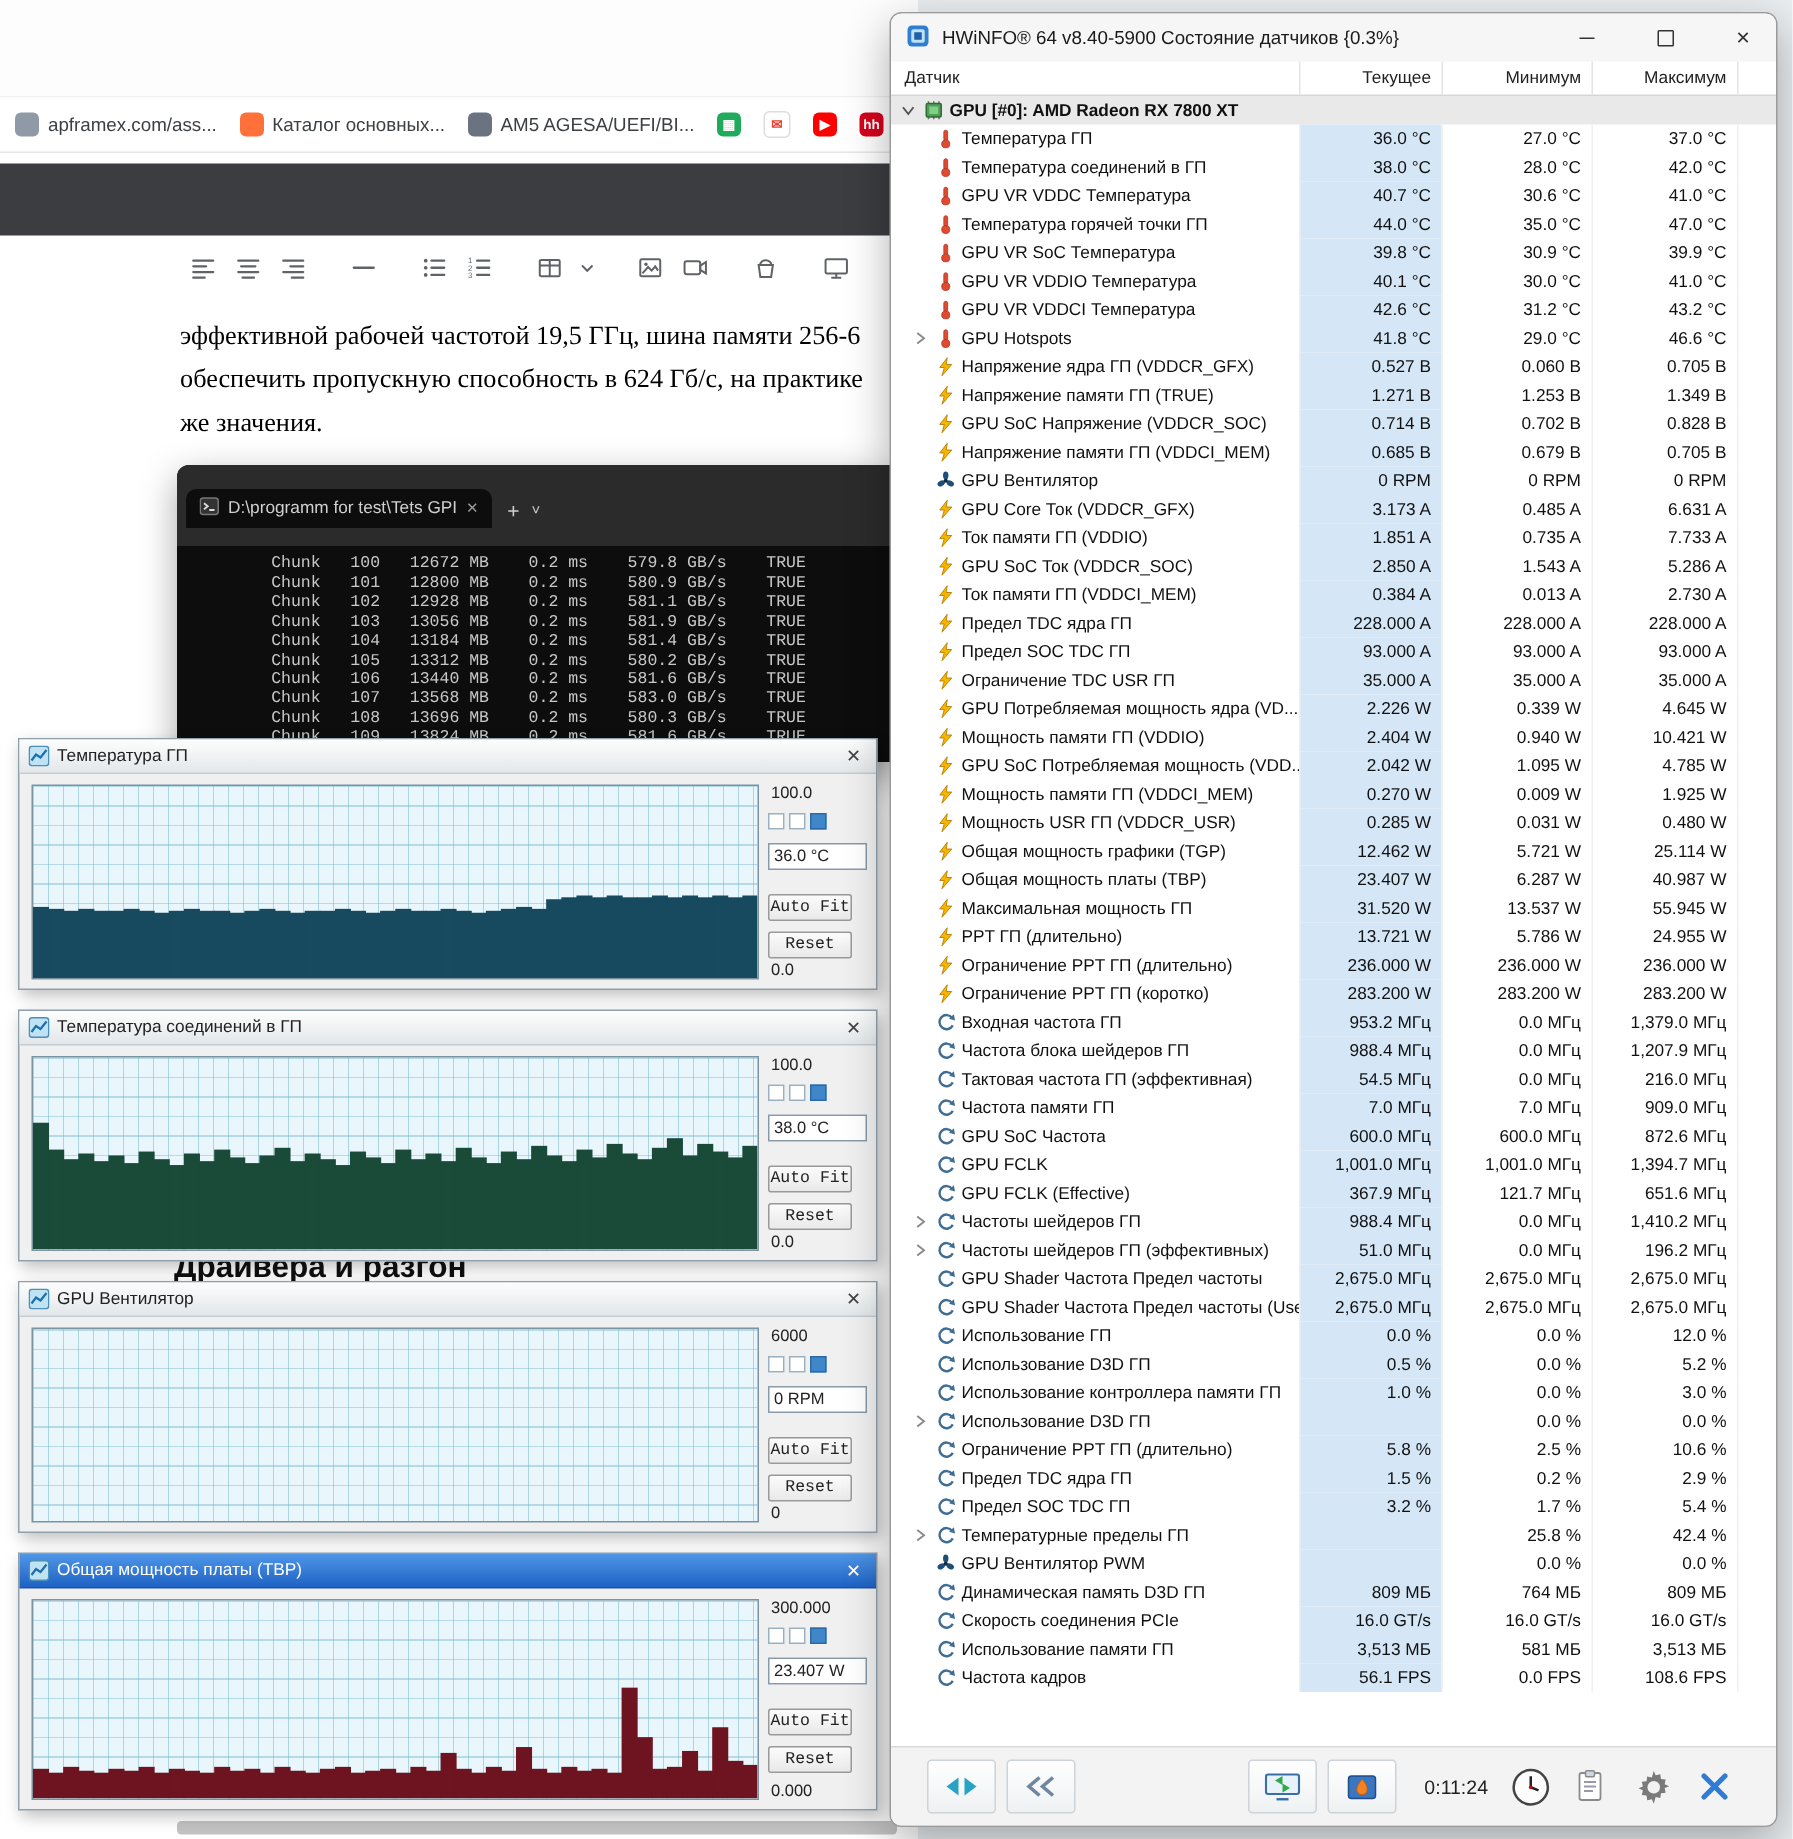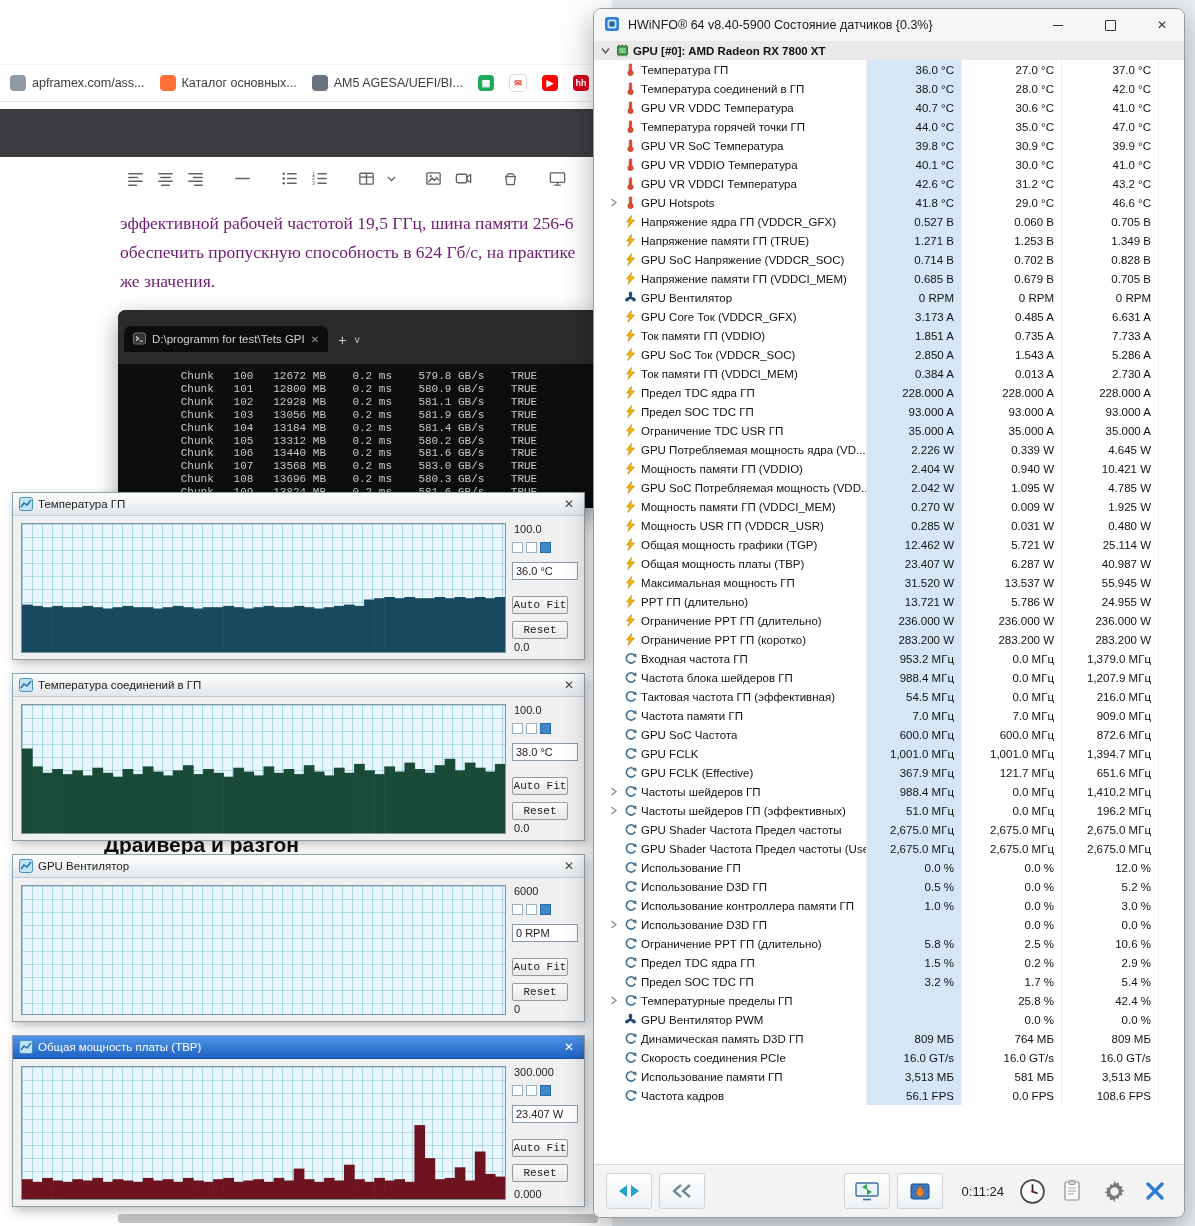--- a/index.html
+++ b/index.html
@@ -13,23 +13,23 @@
              font-size:12.5px;color:#3c4043;border-bottom:1px solid #e6e6e6;background:#fff;}
   .bm{display:flex;align-items:center;gap:6px;white-space:nowrap;}
   .bm-ico{width:16px;height:16px;border-radius:4px;display:inline-flex;align-items:center;justify-content:center;
           font-size:9px;color:#fff;font-weight:bold;flex:0 0 16px;}
   .hero{height:48px;background:#3c3d41;margin-top:7px;}
   .fmtbar{height:42px;display:flex;align-items:center;gap:11px;padding-left:126px;}
   .fico{display:inline-flex;width:20px;height:20px;align-items:center;justify-content:center;}
   .vsep{width:1px;height:22px;background:#ddd;margin:0 3px;}
   .frag{font-family:"Liberation Serif",serif;font-size:17px;color:#1c1c1c;margin-left:26px;white-space:nowrap;}
   .textblock{margin:10px 0 0 120px;font-family:"Liberation Serif",serif;font-size:17.5px;line-height:29px;
-             color:#701a75;width:528px;}
+             color:#000000;width:528px;}
   .textblock p{margin:0;white-space:nowrap;overflow:hidden;}
-  .heading{position:absolute;left:104px;top:833px;font-weight:bold;font-size:21px;color:#101010;z-index:3;}
+  .heading{position:absolute;left:116px;top:833px;font-weight:bold;font-size:21px;color:#101010;z-index:3;}
 
   
   .terminal{position:absolute;left:118px;top:310px;width:482px;height:198px;background:#0d0d0d;
             border-radius:8px 8px 0 0;box-shadow:0 8px 24px rgba(0,0,0,.35);z-index:2;overflow:hidden;}
   .term-tabs{height:30px;background:#2b2b2b;display:flex;align-items:flex-end;padding:12px 6px;}
   .term-tab{height:26px;background:#0d0d0d;border-radius:7px 7px 0 0;display:flex;align-items:center;gap:6px;
             padding:0 9px;color:#d0d0d0;font-size:11.5px;}
   .term-tab .tclose{color:#9a9a9a;font-size:10px;}
   .term-plus{color:#cfcfcf;font-size:14px;margin:0 0 4px 10px;}
   .term-caret{color:#cfcfcf;font-size:10px;margin:0 0 6px 8px;}
@@ -86,21 +86,21 @@
   .lab{display:flex;align-items:center;gap:4px;padding-left:14px;overflow:hidden;white-space:nowrap;}
   .expando{width:11px;flex:0 0 11px;display:inline-flex;justify-content:center;align-items:center;}
   .ric{width:14px;flex:0 0 14px;display:inline-flex;justify-content:center;align-items:center;}
   .ltext{overflow:hidden;white-space:nowrap;}
   .cell{display:flex;align-items:center;justify-content:flex-end;padding-right:7px;
         border-left:1px solid #efefef;white-space:nowrap;}
   .cell.cur{background:#d5e7f7;}
   .gut{border-left:1px solid #efefef;}
   .srow.group{display:flex;background:#e9e9e9;align-items:center;gap:4px;padding-left:6px;font-weight:bold;}
   .hw-status{position:absolute;left:0;right:0;bottom:0;height:52px;border-top:1px solid #d9d9d9;
-             background:#f3f3f3;display:flex;align-items:center;padding:0 12px;gap:7px;}
+             background:#f3f3f3;display:flex;align-items:center;padding:0 24px;gap:7px;}
   .sbtn{height:34px;min-width:44px;display:inline-flex;align-items:center;justify-content:center;
         border:1px solid #cdd3d8;border-radius:3px;background:linear-gradient(#fff,#eef1f3);}
   .splain{display:inline-flex;align-items:center;justify-content:center;min-width:34px;height:34px;}
   .sp{flex:1;}
   .time{font-size:13px;color:#222;margin:0 4px 0 12px;}
 </style>
 </head>
 <body>
 
 <div class="browser">
@@ -555,20 +555,27 @@
         </svg></span>
     <span class="hw-title-text">HWiNFO® 64 v8.40-5900 Состояние датчиков {0.3%}</span>
     <span class="wc first">
         <i class="mini"></i>
       </span>
     <span class="wc">
         <i class="maxi"></i>
       </span>
     <span class="wc">✕</span>
   </div>
+  <div class="hw-header">
+    <span class="hcol hl">Датчик</span>
+    <span class="hcol">Текущее</span>
+    <span class="hcol">Минимум</span>
+    <span class="hcol">Максимум</span>
+    <span class="hcol"></span>
+  </div>
   <div class="hw-rows" id="sensor-rows">
       <div class="srow group">
         <span class="expando">
           <svg width="9" height="9" viewBox="0 0 9 9">
             <polyline points="1,2.5 4.5,7 8,2.5" fill="none" stroke="#555" stroke-width="1.3"></polyline>
           </svg>
         </span>
         <span class="ric">
           <svg width="13" height="13" viewBox="0 0 13 13">
             <g stroke="#6a6a6a" stroke-width="1">

